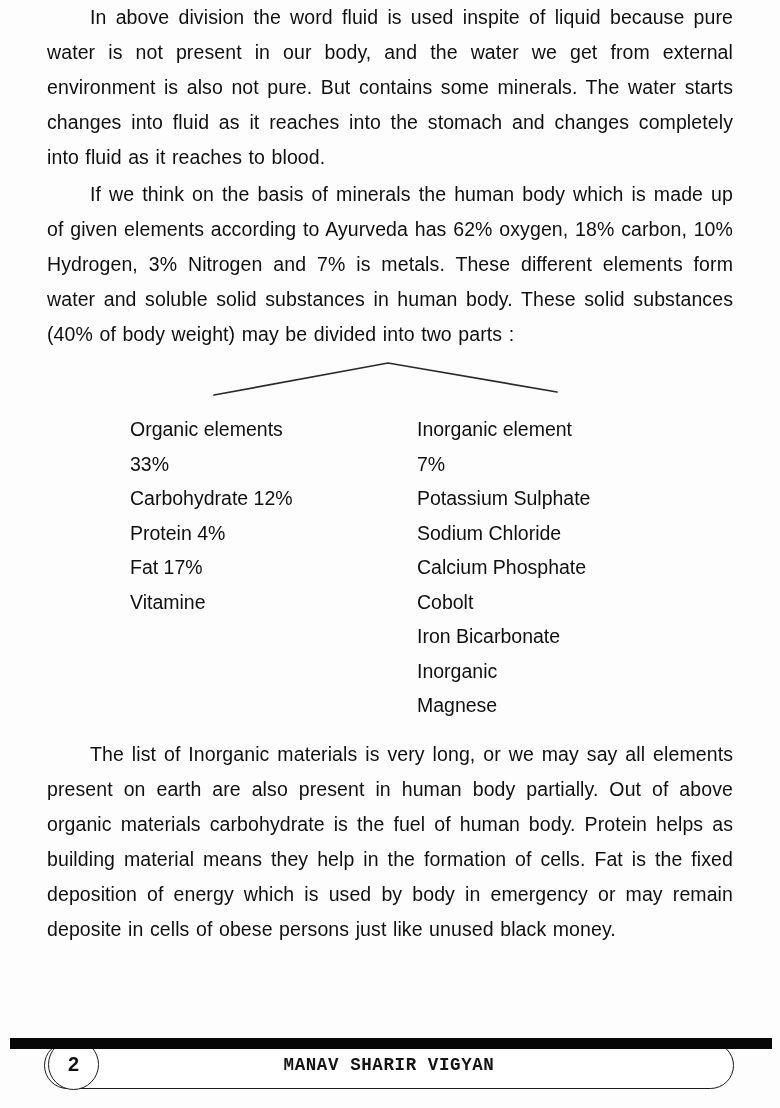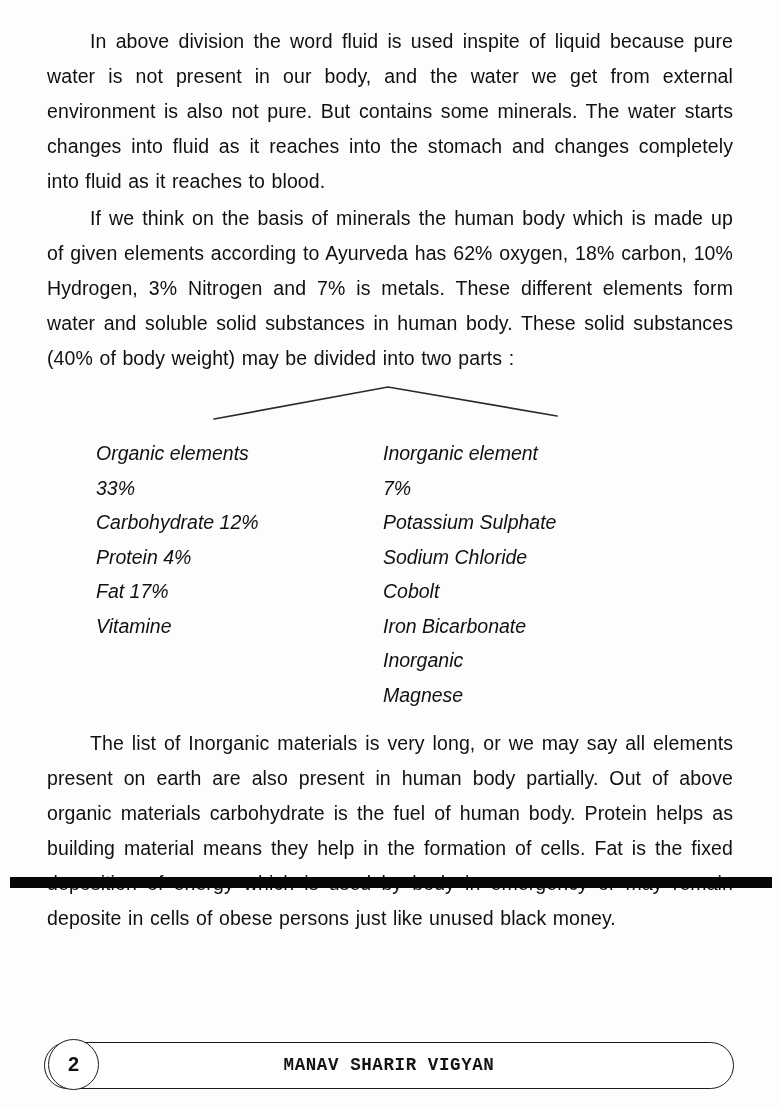--- a/index.html
+++ b/index.html
@@ -8,22 +8,22 @@
     height: 1108px;
     background: #fdfdfd;
     position: relative;
     overflow: hidden;
     font-family: "Liberation Sans", sans-serif;
     color: #101010;
   }
   .page {
     position: relative;
     width: 780px;
-    height: 888px;
-    padding: 24px 47px 0 47px;
+    height: 1049px;
+    padding: 0 47px 0 47px;
     box-sizing: border-box;
   }
   .para {
     font-size: 19.5px;
     line-height: 35px;
     text-align: justify;
     text-indent: 43px;
     margin: 0 0 2px 0;
     letter-spacing: 0.1px;
     word-spacing: 1px;
@@ -33,23 +33,22 @@
     margin-top: 4px;
     margin-bottom: 14px;
   }
   .branch-svg {
     display: block;
     width: 686px;
     height: 48px;
   }
   .columns {
     display: flex;
-    margin-left: 49px;
+    margin-left: 83px;
     margin-top: 8px;
-    font-style: italic;
   }
   .col { display: flex; flex-direction: column; }
   .col.left  { width: 287px; }
   .col.right { flex: 1; }
   .item {
     font-size: 19.5px;
     line-height: 34.5px;
     white-space: nowrap;
   }
   .footer {
@@ -119,20 +118,21 @@
         <div class="item">Carbohydrate 12%</div>
         <div class="item">Protein 4%</div>
         <div class="item">Fat 17%</div>
         <div class="item">Vitamine</div>
       </div>
       <div class="col right">
         <div class="item">Inorganic element</div>
         <div class="item">7%</div>
         <div class="item">Potassium Sulphate</div>
         <div class="item">Sodium Chloride</div>
+        <div class="item">Calcium Phosphate</div>
         <div class="item">Cobolt</div>
         <div class="item">Iron Bicarbonate</div>
         <div class="item">Inorganic</div>
         <div class="item">Magnese</div>
       </div>
     </div>
   </div>
 
   <p class="para">The list of Inorganic materials is very long, or we may say all elements present on earth are also present in human body partially. Out of above organic materials carbohydrate is the fuel of human body. Protein helps as building material means they help in the formation of cells. Fat is the fixed deposition of energy which is used by body in emergency or may remain deposite in cells of obese persons just like unused black money.</p>
 

